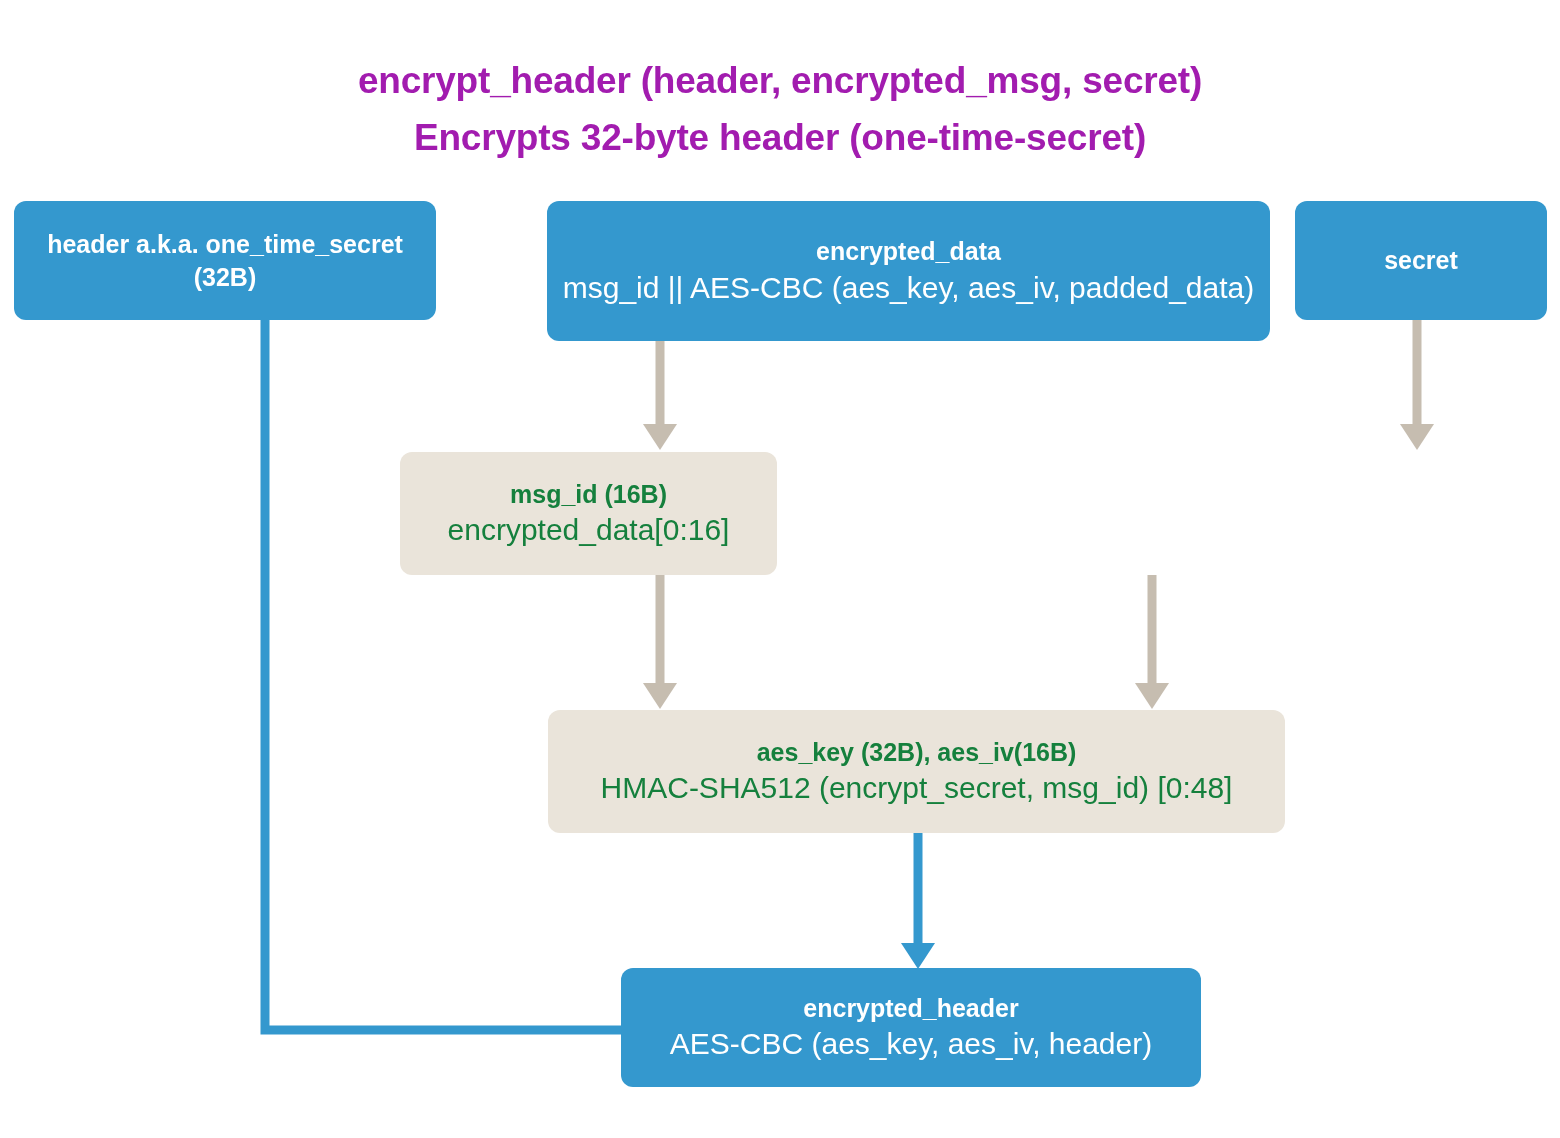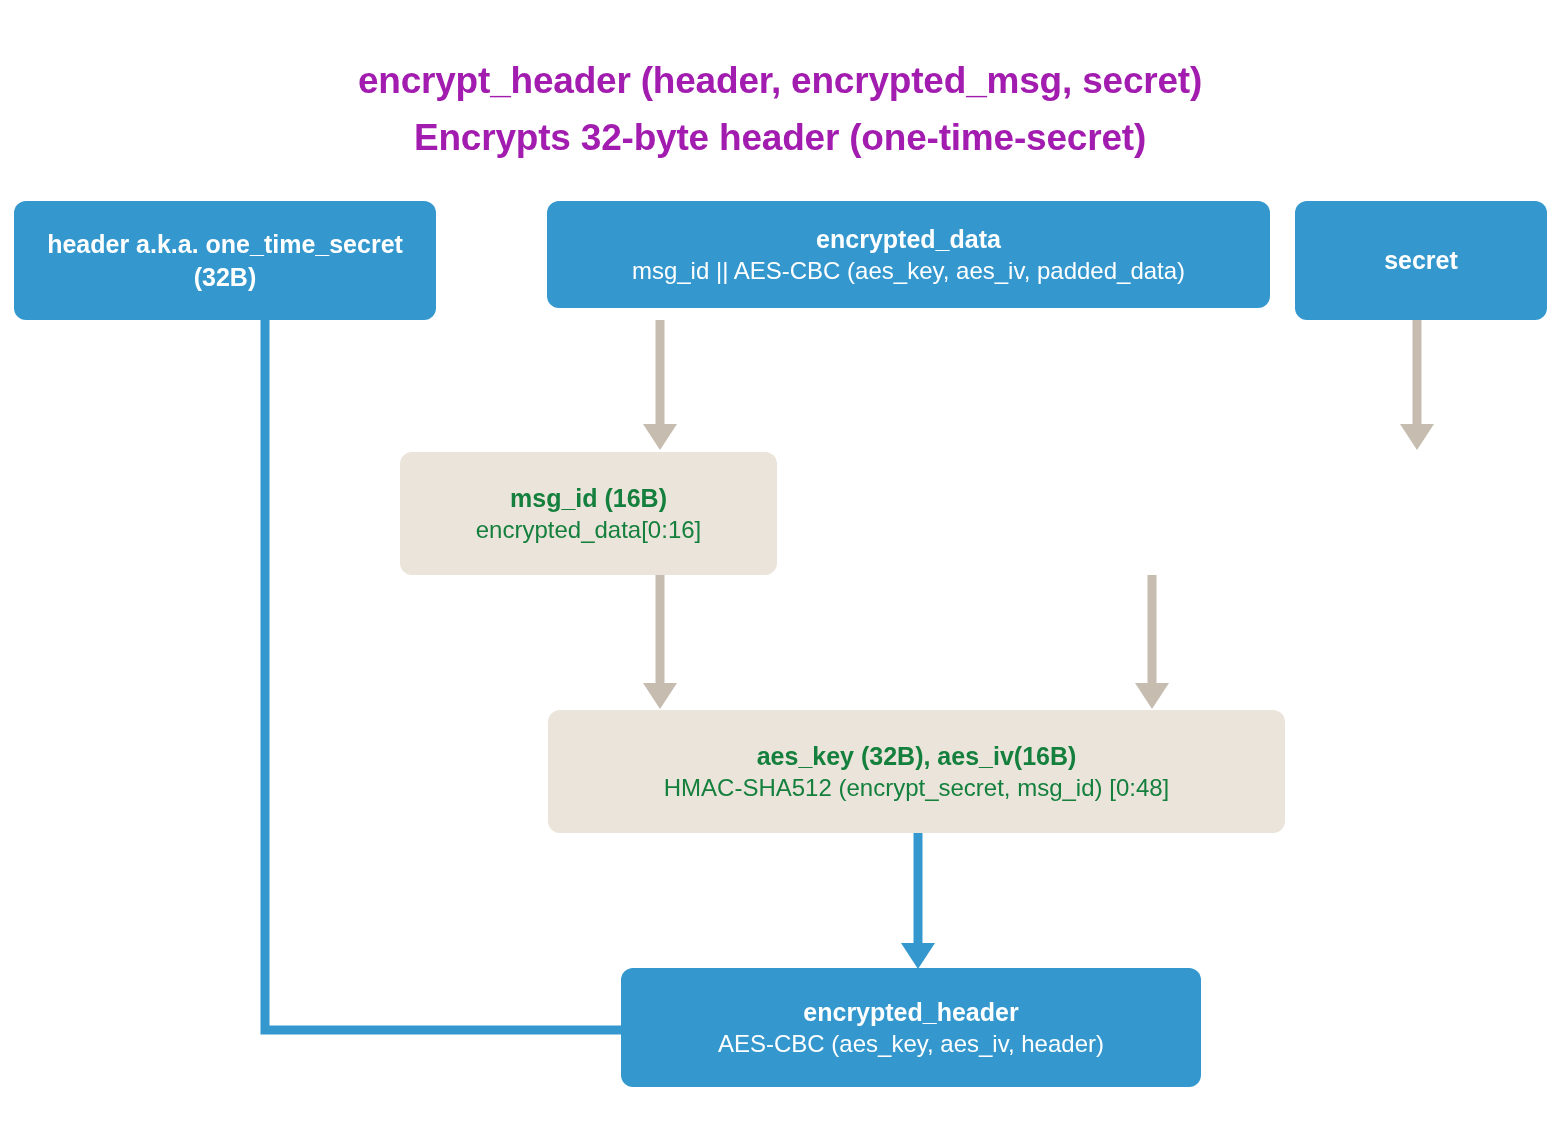--- a/index.html
+++ b/index.html
@@ -48,21 +48,21 @@
     padding: 6px 14px;
   }
   .node .line-bold {
     font-weight: bold;
     font-size: 25px;
     line-height: 1.3;
     white-space: nowrap;
   }
   .node .line-sub {
     font-weight: normal;
-    font-size: 24px;
+    font-size: 30px;
     line-height: 1.3;
     white-space: nowrap;
   }
   .node.blue {
     background: #3498ce;
     color: #ffffff;
   }
   .node.beige {
     background: #eae4da;
     color: #15803d;
@@ -125,21 +125,21 @@
       <path d="M 30 0 L 30 114" fill="none" stroke="#3498ce" stroke-width="9"></path>
       <polygon points="13,110 47,110 30,136" fill="#3498ce"></polygon>
     </svg>
   </div>
 
   <div class="node blue wrap" style="left:14px; top:201px; width:422px; height:119px;justify-content:center;">
     <span class="line-bold">header a.k.a. one_time_secret</span>
     <span class="line-bold">(32B)</span>
   </div>
 
-  <div class="node blue" style="left:547px; top:201px; width:723px; height:107px;">
+  <div class="node blue" style="left:547px; top:201px; width:723px; height:140px;">
     <span class="line-bold">encrypted_data</span>
     <span class="line-sub">msg_id || AES-CBC (aes_key, aes_iv, padded_data)</span>
   </div>
 
   <div class="node blue" style="left:1295px; top:201px; width:252px; height:119px;">
     <span class="line-bold">secret</span>
   </div>
 
   <div class="node beige" style="left:400px; top:452px; width:377px; height:123px;">
     <span class="line-bold">msg_id (16B)</span>

